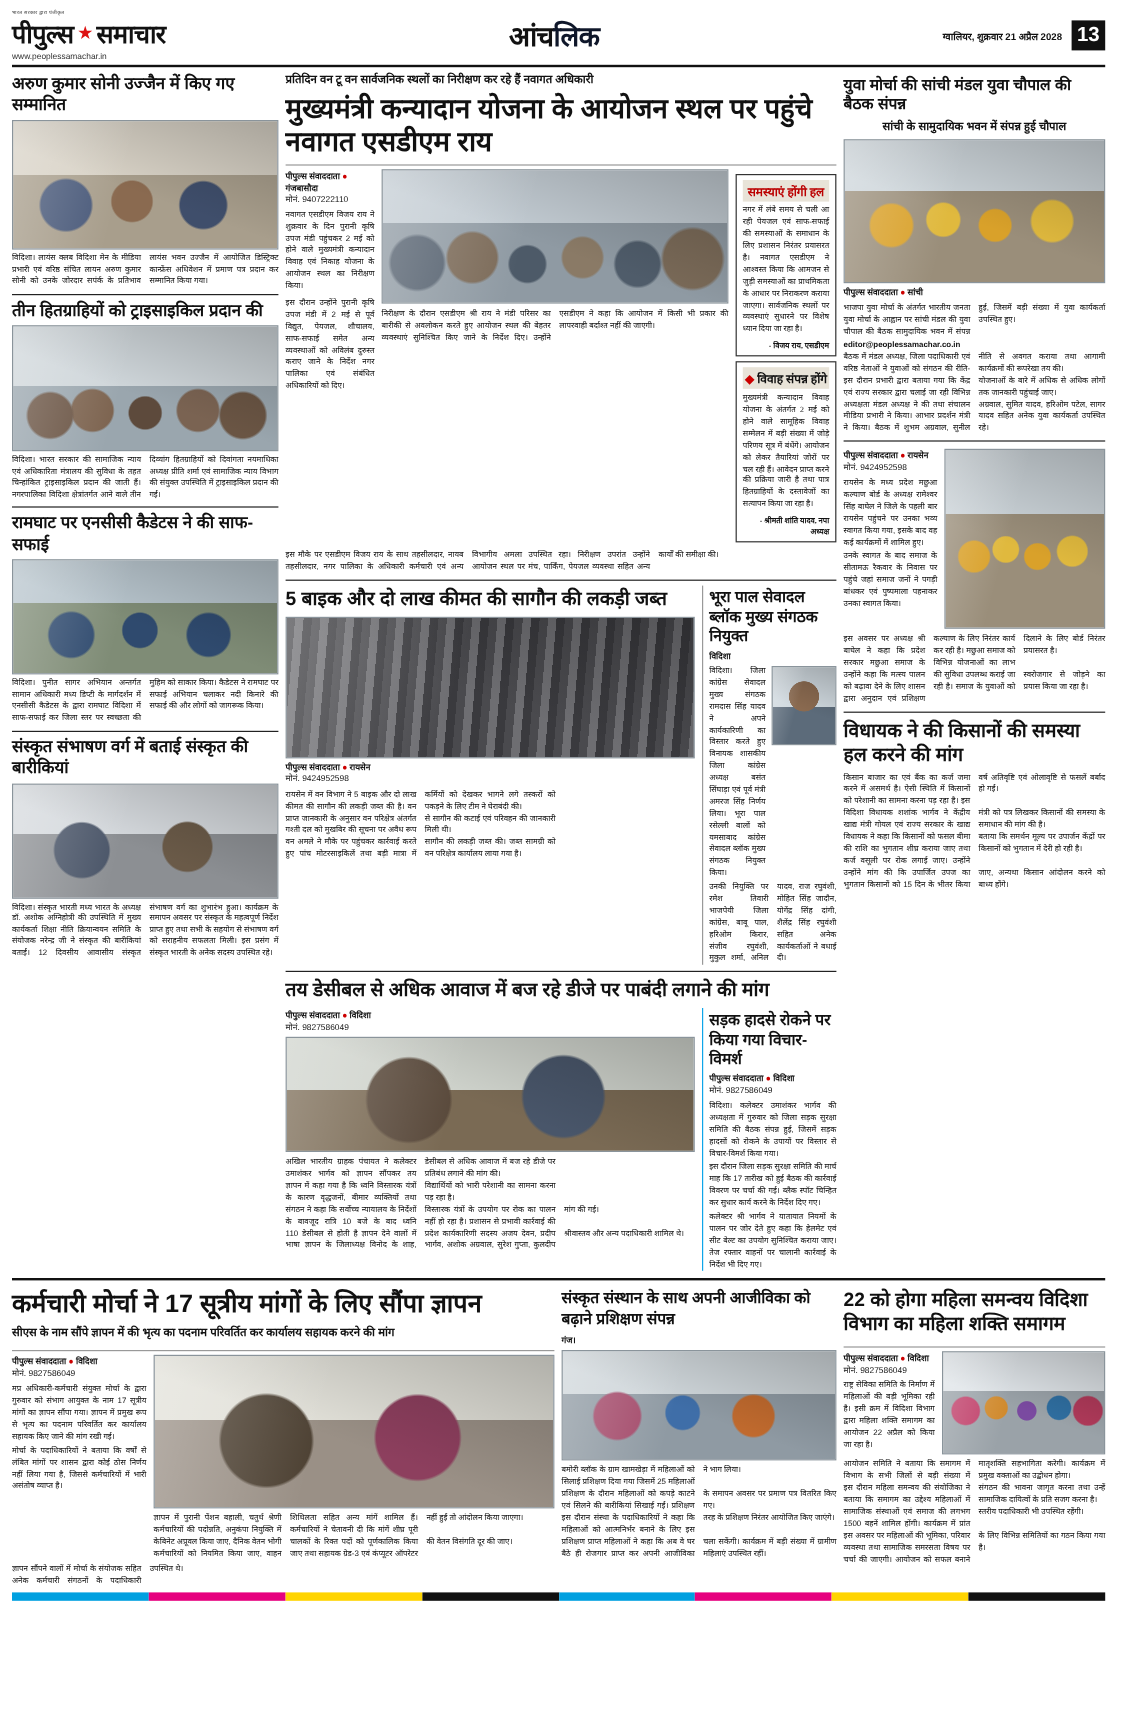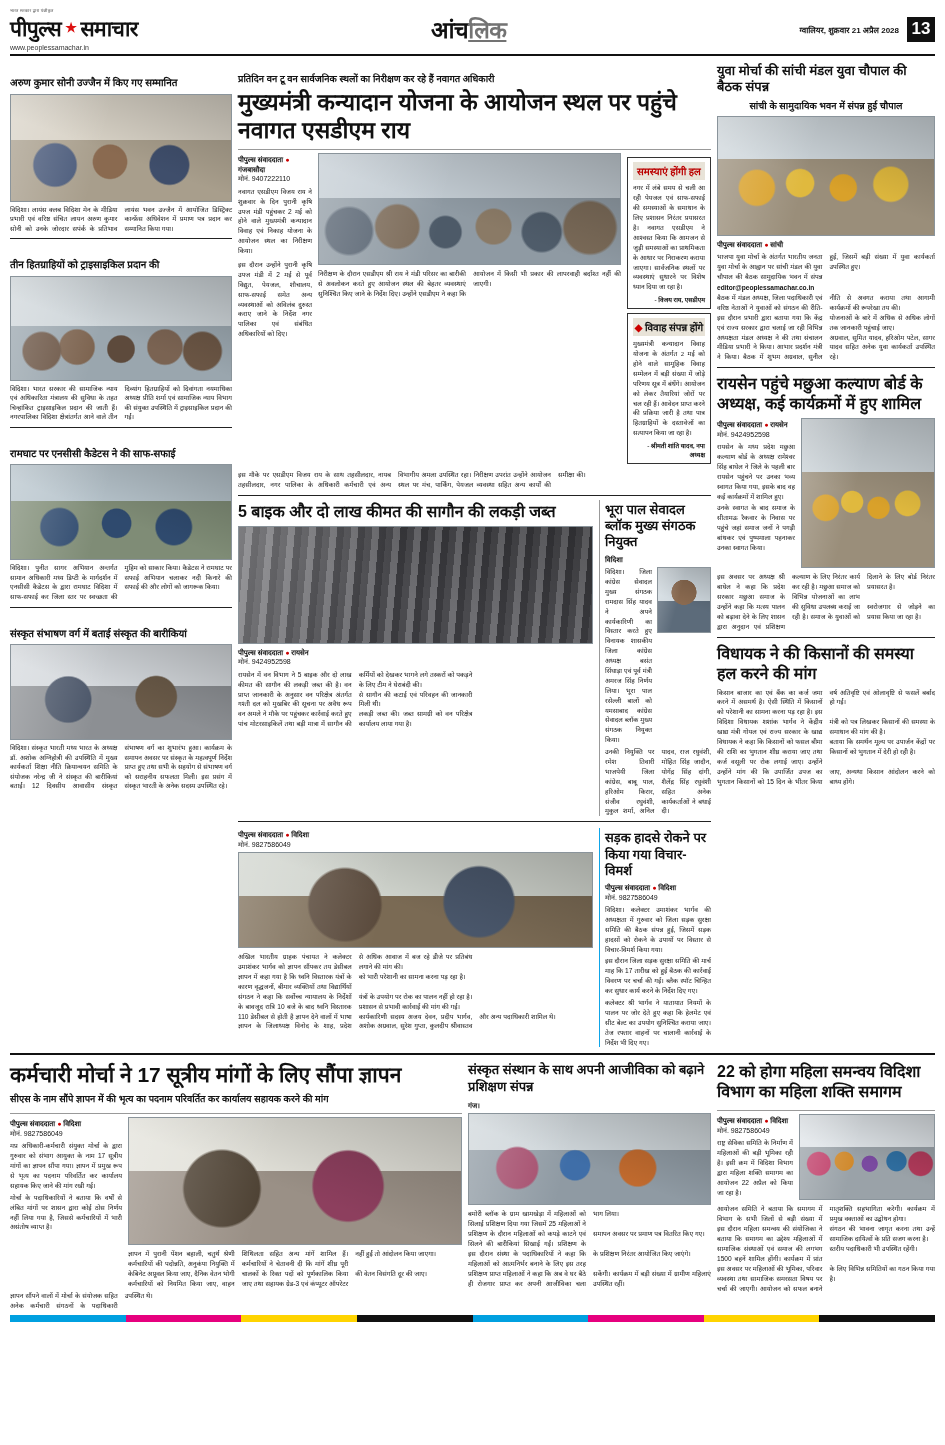--- a/index.html
+++ b/index.html
@@ -8,21 +8,21 @@
     width: 945px;
     height: 1445px;
     background: #ffffff;
     font-family: "Liberation Sans", sans-serif;
     color: #111;
     overflow: hidden;
   }
   .page {
     width: 945px;
     height: 1338px;
-    padding: 8px 10px 6px 10px;
+    padding: 8px 24px 6px 10px;
     position: relative;
   }
 
   
   .masthead {
     display: flex;
     align-items: center;
     justify-content: space-between;
     border-bottom: 2px solid #111;
     padding-bottom: 4px;
@@ -33,57 +33,57 @@
   .mast-logo {
     font-size: 21px; font-weight: 900; letter-spacing:-0.5px;
     display:flex; align-items:center; gap:4px;
   }
   .mast-logo .star { color:#d11; font-size:13px; }
   .mast-url { font-size:7px; color:#333; margin-top:1px; }
   .mast-center { text-align:center; }
   .mast-center .anchalik {
     font-size:23px; font-weight:900; letter-spacing:-0.5px;
   }
-  .mast-center .anchalik .red { color:#737373;text-decoration:underline; }
+  .mast-center .anchalik .red { color:#0f172a; }
   .mast-right { display:flex; align-items:center; gap:8px; }
   .mast-place { font-size:8px; font-weight:700; }
   .page-num {
     background:#111; color:#fff; font-weight:900; font-size:17px;
     width:28px; height:25px; display:flex; align-items:center; justify-content:center;
   }
 
   
   .body-grid {
     display: grid;
     grid-template-columns: 222px 1fr 218px;
     gap: 6px;
     margin-top: 5px;
   }
   .col { display:flex; flex-direction:column; }
 
   .hr { border:0; border-top:1px solid #222; margin:5px 0 4px; }
   .hr-thin { border:0; border-top:1px solid #999; margin:4px 0 3px; }
 
   .kicker {
-    font-size:10px; font-weight:800; line-height:1.25; margin:16px 0 4px;
+    font-size:14px; font-weight:800; line-height:1.25; margin:0 0 4px;
   }
   .headline-lg {
     font-size:23px; font-weight:900; line-height:1.22; margin:2px 0 5px;
   }
   .headline-md {
     font-size:16px; font-weight:900; line-height:1.25; margin:2px 0 4px;
   }
   .headline-sm {
     font-size:13px; font-weight:900; line-height:1.25; margin:2px 0 4px;
   }
   .subhead {
     font-size:9.5px; font-weight:700; line-height:1.3; margin:0 0 4px; text-align:center;
   }
   .overline {
-    font-size:9.5px; font-weight:700; line-height:1.3; margin:12px 0 3px;
+    font-size:9.5px; font-weight:700; line-height:1.3; margin:0 0 3px;
   }
 
   .byline { font-size:7px; line-height:1.35; margin:2px 0 3px; font-weight:700; }
   .byline .dot { color:#c00; font-weight:900; }
   .byline .phone { font-weight:400; display:block; }
 
   .photo {
     width:100%; background:#b9c2c8; position:relative; overflow:hidden;
     border:0.5px solid #8a949b;
   }
@@ -340,20 +340,21 @@
             <div class="body-text" style="flex:1">विदिशा। जिला कांग्रेस सेवादल मुख्य संगठक रामदास सिंह यादव ने अपने कार्यकारिणी का विस्तार करते हुए विनायक शासकीय जिला कांग्रेस अध्यक्ष बसंत सिंघाड़ा एवं पूर्व मंत्री अमरज सिंह निर्णय लिया। भूरा पाल रसेल्ली बालों को यमसाबाद कांग्रेस सेवादल ब्लॉक मुख्य संगठक नियुक्त किया।</div>
             <div class="photo ph-portrait" style="width:54px; height:66px; flex:0 0 54px;"></div>
           </div>
           <div class="body-text cols2 mt2">उनकी नियुक्ति पर रमेश तिवारी भाजपेयी जिला कांग्रेस, बाबू पाल, हरिओम किरार, संजीव रघुवंशी, मुकुल शर्मा, अनिल यादव, राज रघुवंशी, मोहित सिंह जादौन, योगेंद्र सिंह दांगी, शैलेंद्र सिंह रघुवंशी सहित अनेक कार्यकर्ताओं ने बधाई दी।</div>
         </div>
       </div>
 
       <hr class="hr">
 
       <div>
+        <div class="headline-md">तय डेसीबल से अधिक आवाज में बज रहे डीजे पर पाबंदी लगाने की मांग</div>
         <div class="flex-row mt2">
           <div style="flex:1 1 auto;">
             <div class="byline">
               <span>पीपुल्स संवाददाता</span>
               <span class="dot">●</span>
               <span>विदिशा</span>
               <span class="phone">मोनं. 9827586049</span>
             </div>
             <div class="photo ph-desk" style="height:96px; margin-top:3px;"></div>
             <div class="body-text cols3 mt4">अखिल भारतीय ग्राहक पंचायत ने कलेक्टर उमाशंकर भार्गव को ज्ञापन सौंपकर तय डेसीबल से अधिक आवाज में बज रहे डीजे पर प्रतिबंध लगाने की मांग की।</div>
@@ -392,21 +393,20 @@
         <div class="body-text cols2">भाजपा युवा मोर्चा के अंतर्गत भारतीय जनता युवा मोर्चा के आह्वान पर सांची मंडल की युवा चौपाल की बैठक सामुदायिक भवन में संपन्न हुई, जिसमें बड़ी संख्या में युवा कार्यकर्ता उपस्थित हुए।</div>
         <div class="email-line mt2">editor@peoplessamachar.co.in</div>
         <div class="body-text cols2 mt2">बैठक में मंडल अध्यक्ष, जिला पदाधिकारी एवं वरिष्ठ नेताओं ने युवाओं को संगठन की रीति-नीति से अवगत कराया तथा आगामी कार्यक्रमों की रूपरेखा तय की।</div>
         <div class="body-text cols2">इस दौरान प्रभारी द्वारा बताया गया कि केंद्र एवं राज्य सरकार द्वारा चलाई जा रही विभिन्न योजनाओं के बारे में अधिक से अधिक लोगों तक जानकारी पहुंचाई जाए।</div>
         <div class="body-text cols2">अध्यक्षता मंडल अध्यक्ष ने की तथा संचालन मीडिया प्रभारी ने किया। आभार प्रदर्शन मंत्री ने किया। बैठक में शुभम अग्रवाल, सुनील अग्रवाल, सुमित यादव, हरिओम पटेल, सागर यादव सहित अनेक युवा कार्यकर्ता उपस्थित रहे।</div>
       </div>
 
       <hr class="hr">
 
       <div>
-        <div class="headline-md">रायसेन पहुंचे मछुआ कल्याण बोर्ड के अध्यक्ष, कई कार्यक्रमों में हुए शामिल</div>
         <div class="flex-row mt2">
           <div style="flex:0 0 78px;">
             <div class="byline">
               <span>पीपुल्स संवाददाता</span>
               <span class="dot">●</span>
               <span>रायसेन</span>
               <span class="phone">मोनं. 9424952598</span>
             </div>
             <div class="body-text">रायसेन के मध्य प्रदेश मछुआ कल्याण बोर्ड के अध्यक्ष रामेश्वर सिंह बाघेल ने जिले के पहली बार रायसेन पहुंचने पर उनका भव्य स्वागत किया गया, इसके बाद वह कई कार्यक्रमों में शामिल हुए।</div>
             <div class="body-text mt2">उनके स्वागत के बाद समाज के सीतामऊ रैकवार के निवास पर पहुंचे जहां समाज जनों ने पगड़ी बांधकर एवं पुष्पमाला पहनाकर उनका स्वागत किया।</div>

